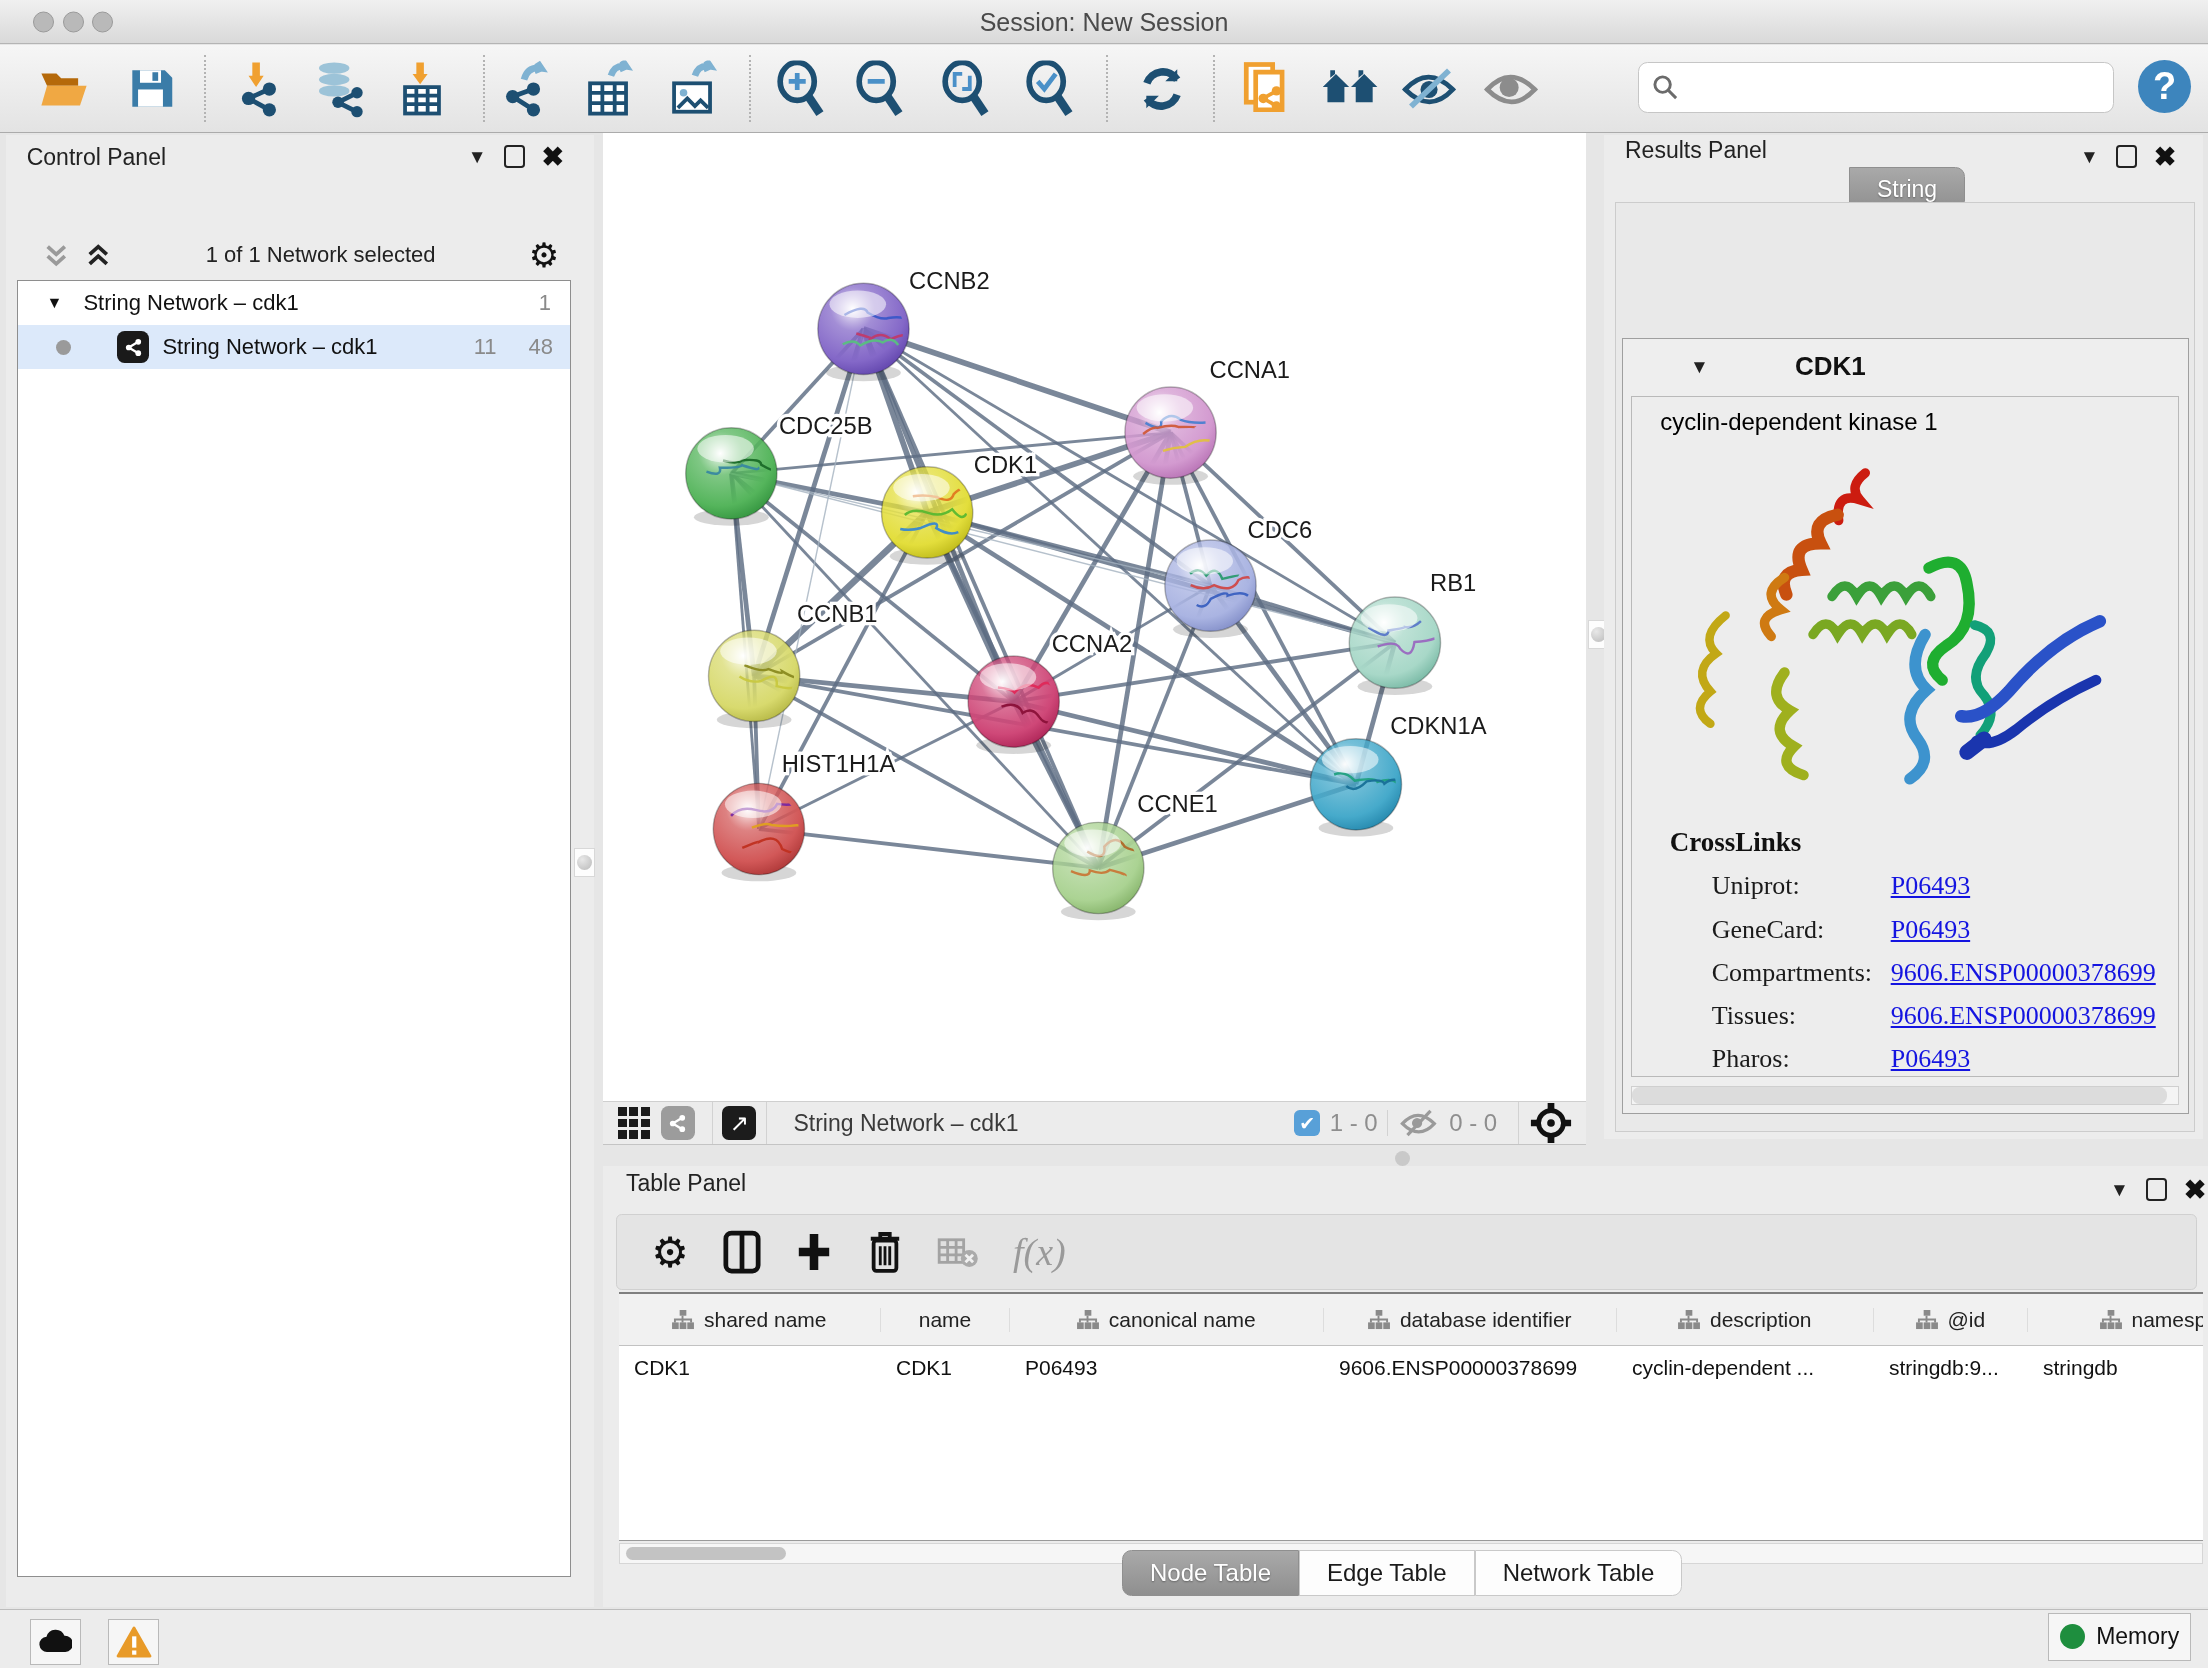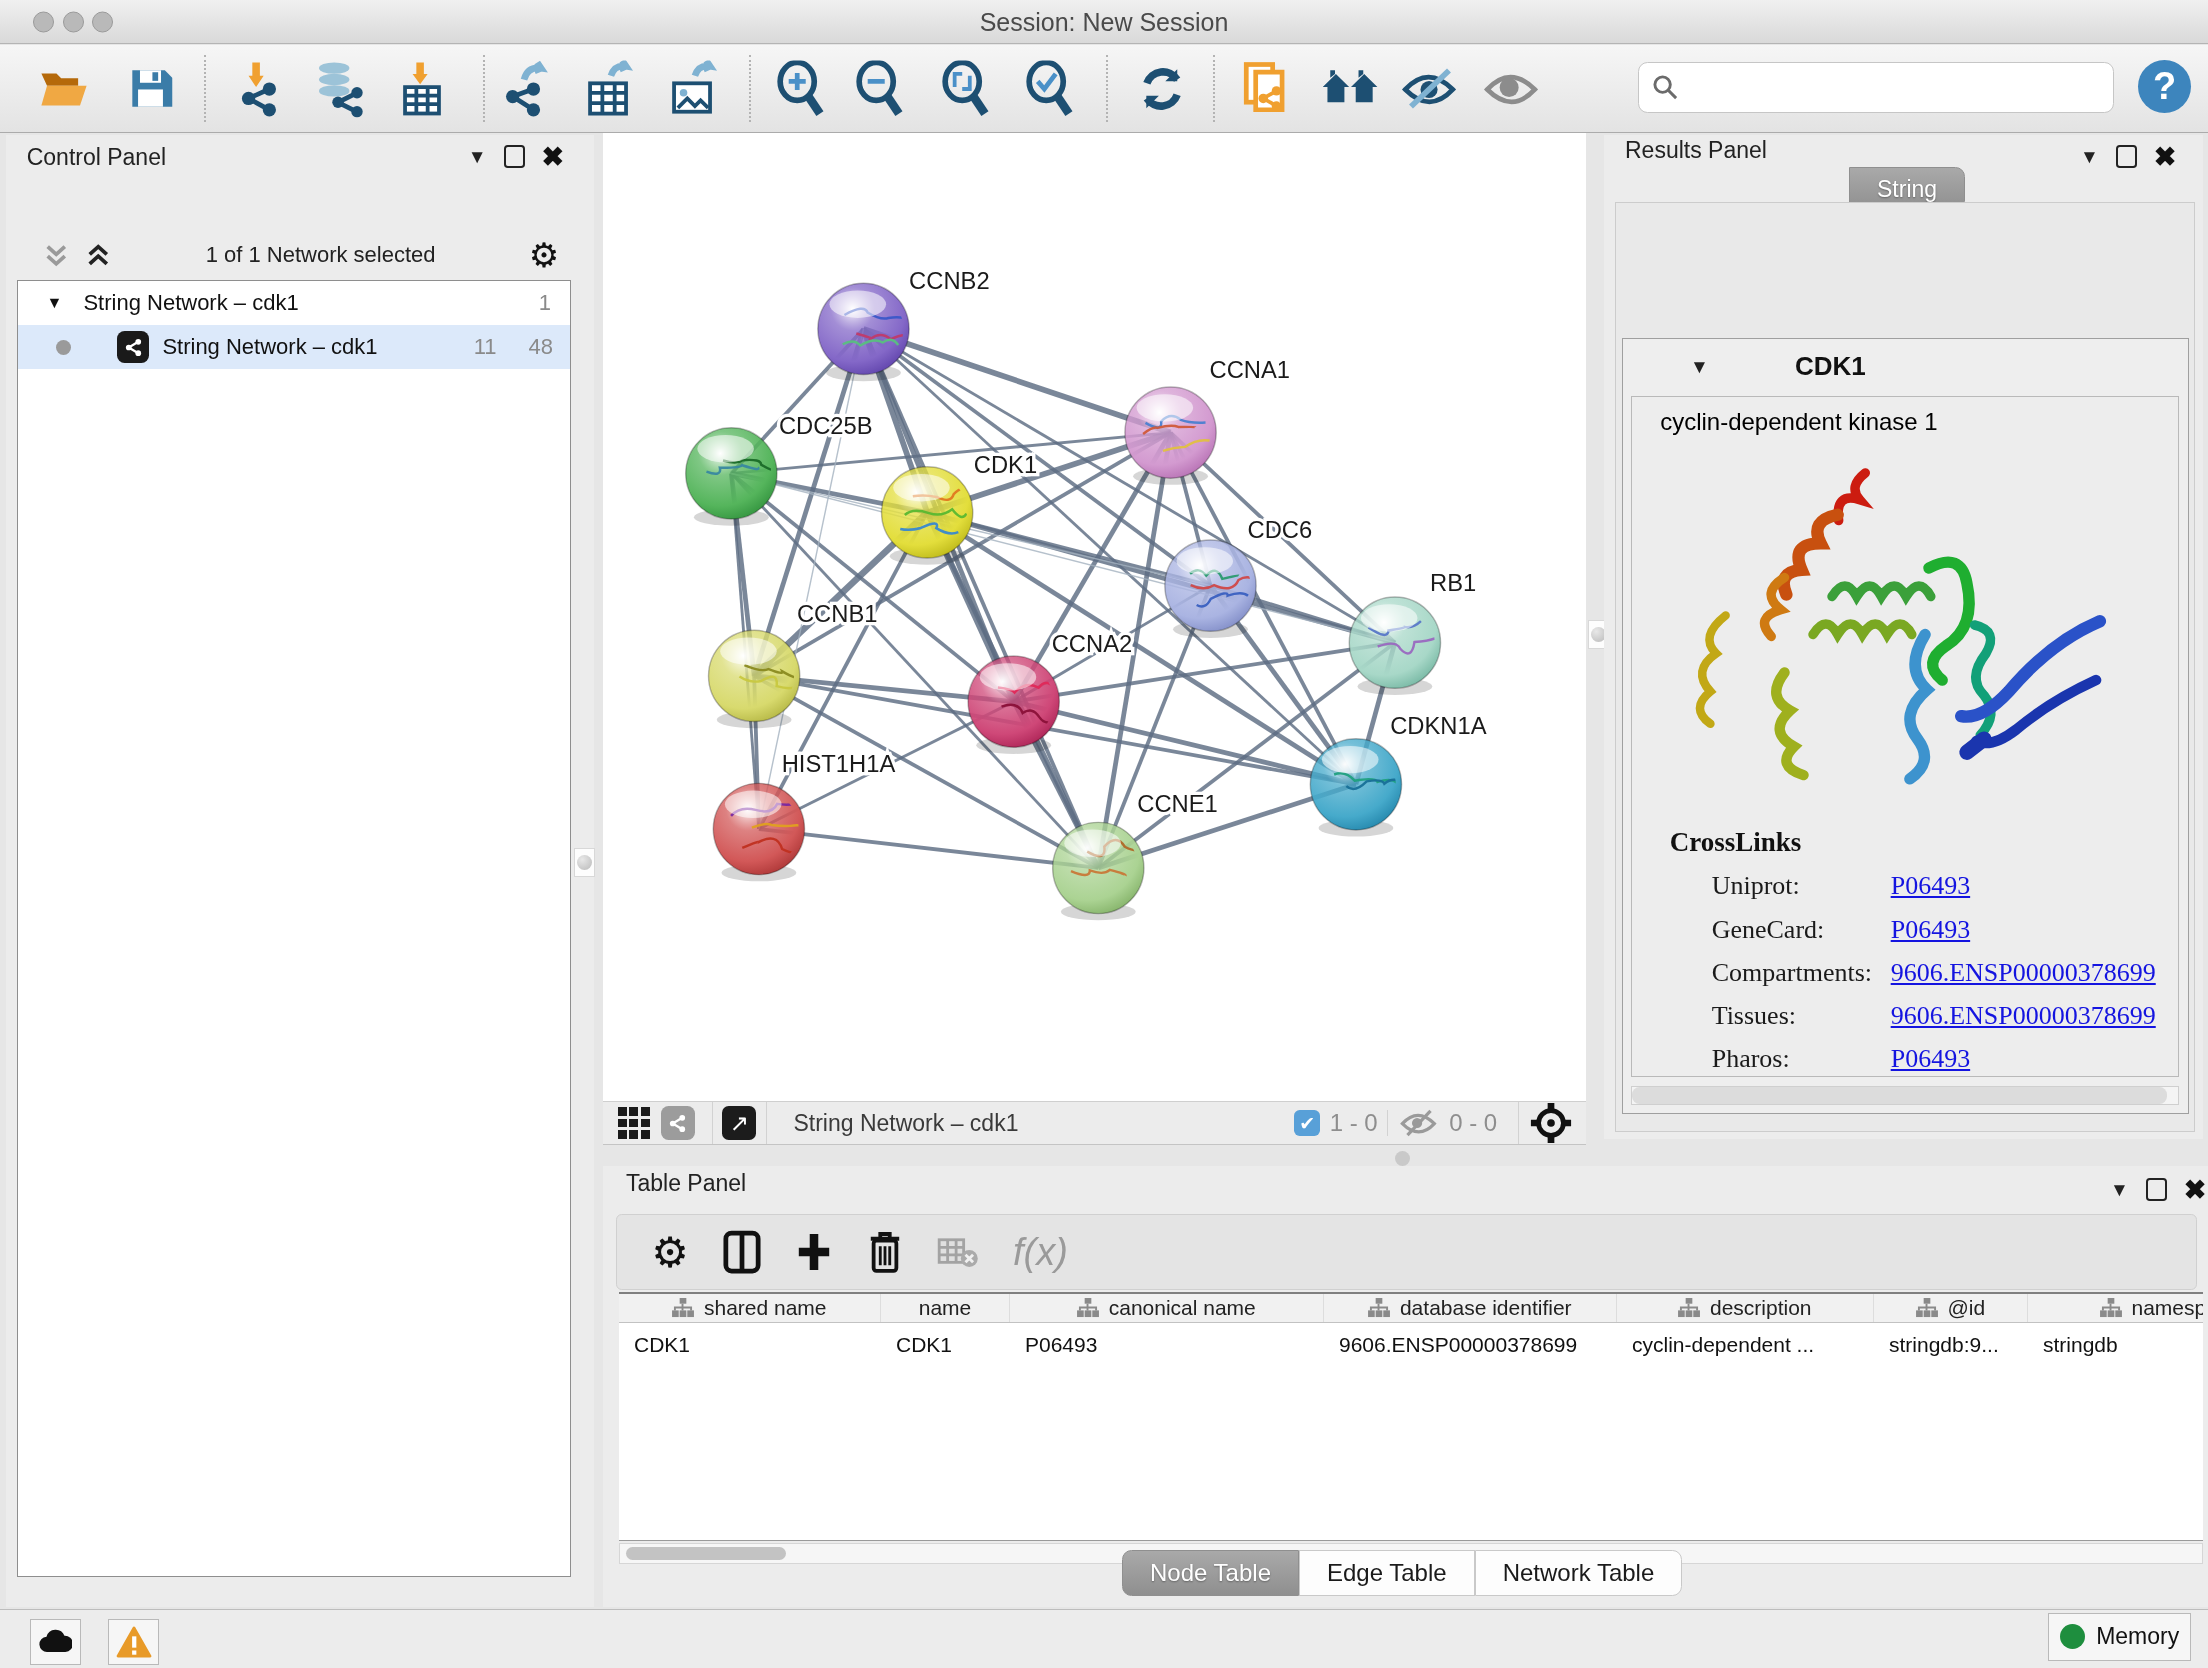--- a/index.html
+++ b/index.html
@@ -97,21 +97,21 @@
   #rp-scroll { position:absolute; left:7.6px; bottom:7.6px; width:548px; height:19px; background:#f4f4f4; border:1px solid #cfcfcf; }
   #rp-scroll i { display:block; height:100%; width:98%; background:#dcdcdc; border-radius:7.6px; }
 
   
   #table-panel { position:absolute; left:603px; top:1166px; width:1605px; height:441px; background:#ececec; }
   #tp-toolbar { position:absolute; left:13.3px; top:48px; width:1581px; height:76px; background:#e4e4e4;
     border:1px solid #d0d0d0; border-radius:5.7px; display:flex; align-items:center; }
   .tp-ic { margin-left:34px; display:flex; align-items:center; justify-content:center; }
   #tp-table { position:absolute; left:16px; top:126px; width:1584px; height:249px; background:#fff;
     border-top:2.9px solid #7f7f7f; border-bottom:1.9px solid #9a9a9a; overflow:hidden; }
-  #tp-cols { display:flex; height:29px; background:#f1f1f1; border-bottom:1.9px solid #c2c2c2; }
+  #tp-cols { display:flex; height:52px; background:#f1f1f1; border-bottom:1.9px solid #c2c2c2;align-items:center; }
   .th { display:flex; align-items:center; justify-content:center; gap:9.5px; font-size:21px; color:#222;
     border-right:1.9px solid #dddddd; flex:0 0 auto; overflow:hidden; white-space:nowrap; }
   #tp-row { display:flex; height:44px; }
   .td { font-size:21px; color:#111; padding-left:15px; display:flex; align-items:center; flex:0 0 auto;
     overflow:hidden; white-space:nowrap; }
   #tp-hscroll { position:absolute; left:16px; top:377px; width:1584px; height:21px; background:#f6f6f6; border:1px solid #d6d6d6; }
   #tp-hscroll i { position:absolute; left:5.7px; top:2.9px; width:160px; height:13.3px; border-radius:6.7px; background:#c3c3c3; }
   #tp-tabs { left:519px; top:384px; }
   #tp-tabs .tab { height:46px; font-size:24px; }
 
@@ -764,21 +764,21 @@
       <span class="tp-ic" style="opacity:.45;">
         <svg width="42" height="32" viewBox="0 0 44 34">
             <g stroke="#555" stroke-width="3" fill="#ddd">
               <rect x="2" y="4" width="26" height="24"></rect>
               <path d="M2 12 h26 M2 20 h26 M11 4 v24 M20 4 v24"></path>
             </g>
             <circle cx="34" cy="24" r="9" fill="#666"></circle>
             <path d="M30 20 l8 8 M38 20 l-8 8" stroke="#fff" stroke-width="3"></path>
           </svg>
       </span>
-      <span class="tp-ic" style="font-family:Liberation Sans, sans-serif; font-style:italic; font-size:38px; color:#9a9a9a;">f(x)</span>
+      <span class="tp-ic" style="font-family:Liberation Serif, serif; font-style:italic; font-size:38px; color:#9a9a9a;">f(x)</span>
     </div>
     <div id="tp-table">
       <div id="tp-cols">
           <div class="th" style="width: 262px;">
             <svg width="22" height="20" viewBox="0 0 23 21">
               <g fill="#8a8a8a">
                 <rect x="8" y="0" width="7" height="6"></rect>
                 <rect x="0" y="13" width="7" height="7"></rect>
                 <rect x="8" y="13" width="7" height="7"></rect>
                 <rect x="16" y="13" width="7" height="7"></rect>

